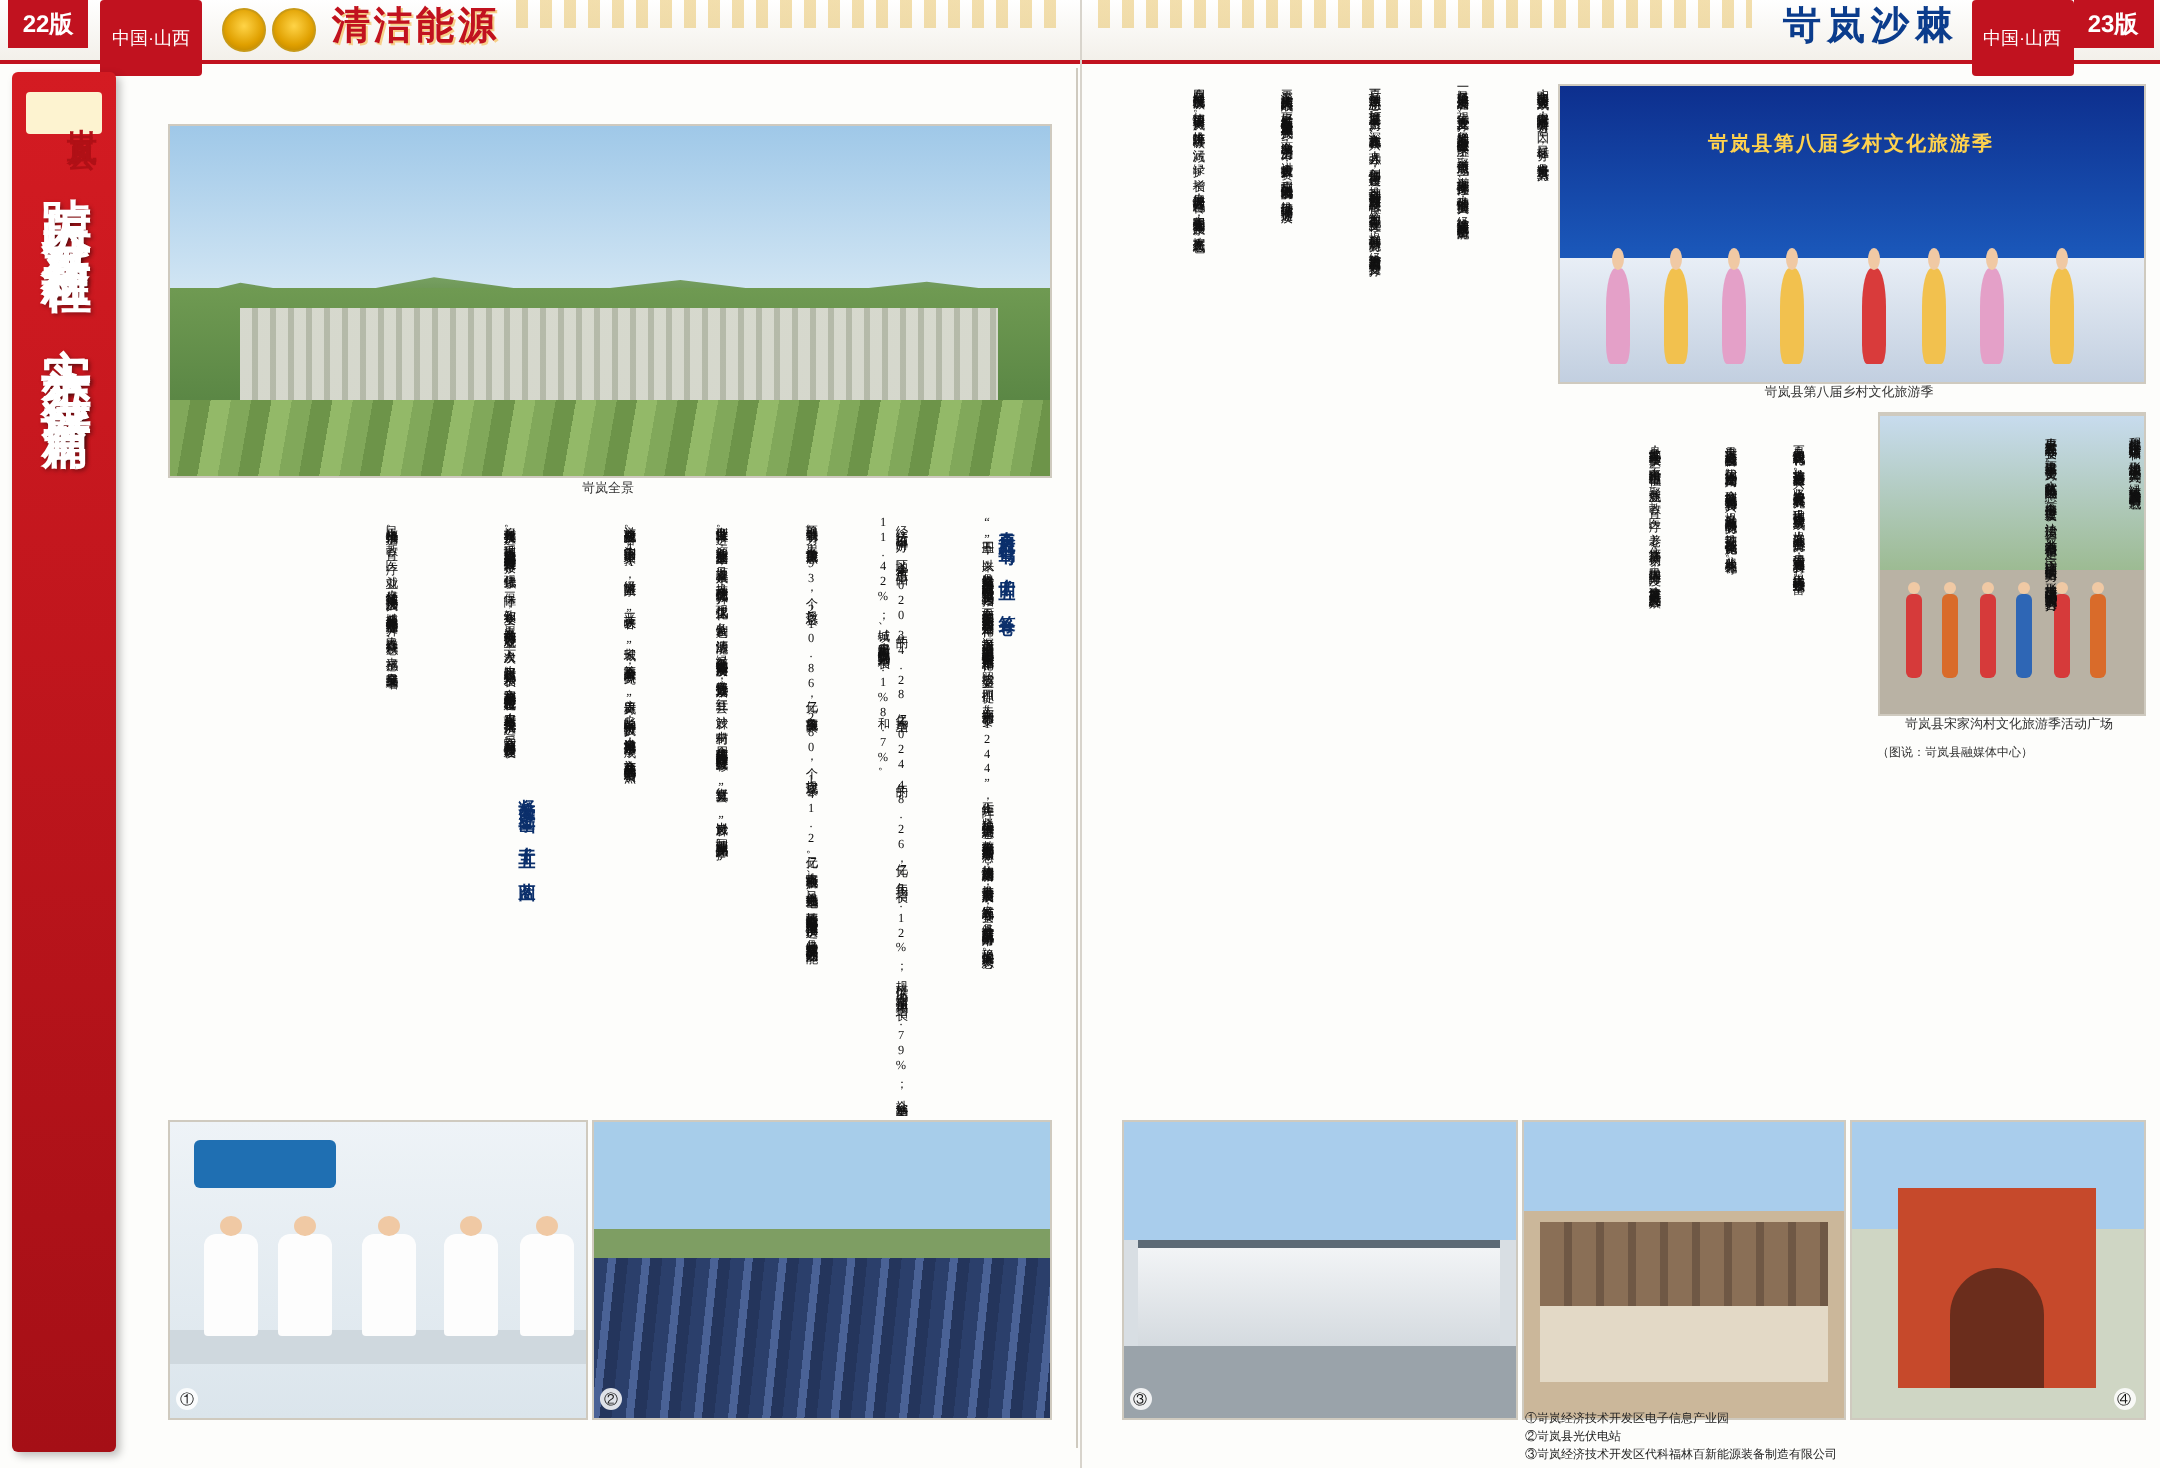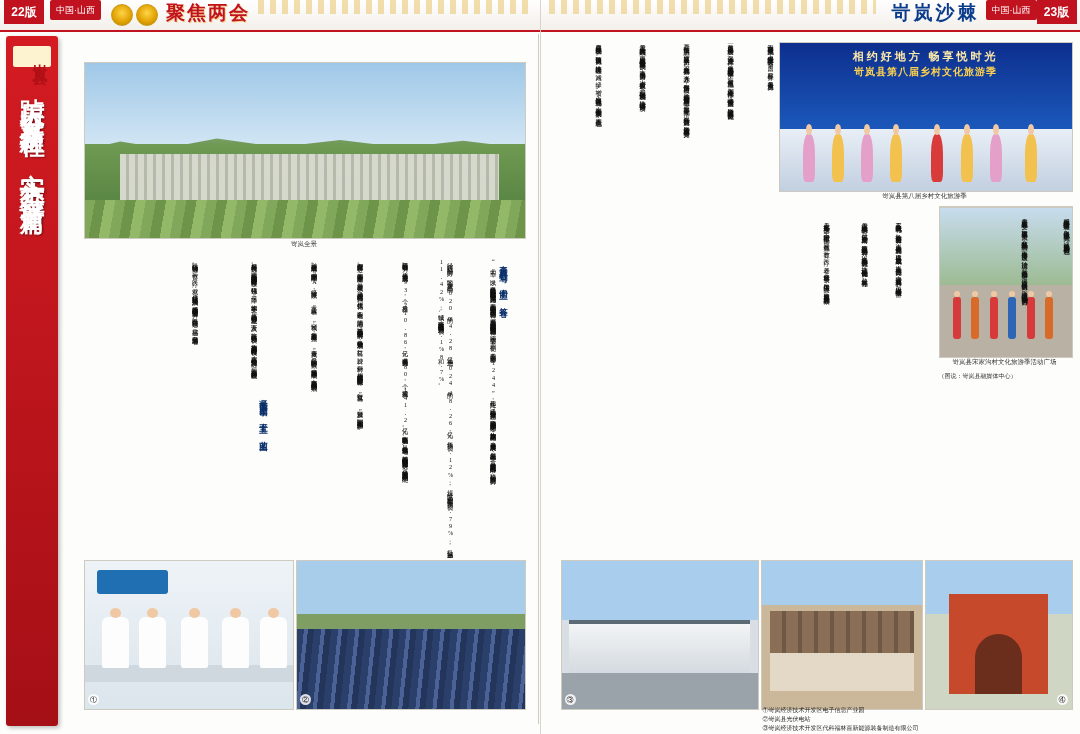--- a/index.html
+++ b/index.html
@@ -30,21 +30,21 @@
   .folio.r{margin-left:auto;margin-right:4px;}
   .mh-emblems{display:flex;align-items:center;gap:3px;margin-left:10px;}
   .emblem{width:20px;height:20px;border-radius:50%;background:radial-gradient(circle at 50% 40%,#ffd447,#e0a000 60%,#b07c00);border:1px solid #c89a18;}
   .mh-title{
     margin-left:8px;font-size:19px;font-weight:bold;color:#c1121f;
     letter-spacing:2px;
     text-shadow:1px 1px 0 #f7d08a;
   }
   .mh-title.blue{color:#0b3c8c;text-shadow:none;letter-spacing:3px;}
   .mh-ribbon{
-    margin-left:6px;height:20px;padding:0 6px;background:#c1121f;color:#fff;
+    margin-left:6px;height:38px;padding:0 6px;background:#c1121f;color:#fff;
     font-size:9px;display:flex;align-items:center;border-radius:2px;
     font-family:"Liberation Sans",sans-serif;
   }
   .mh-deco{flex:1;height:14px;margin:0 8px;background:repeating-linear-gradient(90deg,#e8c46a 0 6px,transparent 6px 12px);opacity:.55;}
 
   
   .red-banner{
     position:absolute;left:6px;top:36px;width:52px;height:690px;
     background:linear-gradient(180deg,#d41b22,#a50f16);
     color:#fff;border-radius:3px;
@@ -164,21 +164,21 @@
 
   <div class="left-page">
 
     <div class="masthead">
       <div class="folio">22版</div>
       <div class="mh-ribbon">中国·山西</div>
       <div class="mh-emblems">
         <span class="emblem"></span>
         <span class="emblem"></span>
       </div>
-      <div class="mh-title">聚焦两会</div>
+      <div class="mh-title">清洁能源</div>
       <div class="mh-deco"></div>
     </div>
 
     <div class="red-banner">
       <div class="rb-top">岢岚县</div>
       <div class="rb-main">踔厉奋发新征程 实干笃行谱新篇</div>
     </div>
 
     <div class="photo sky" id="hero" style="left:84px;top:62px;width:440px;height:175px;">
       <div class="ridge"></div>
@@ -222,21 +222,20 @@
   <div class="right-page">
 
     <div class="masthead">
       <div class="mh-deco"></div>
       <div class="mh-title blue">岢岚沙棘</div>
       <div class="mh-ribbon">中国·山西</div>
       <div class="folio r">23版</div>
     </div>
 
     <div class="photo" id="stage" style="left:238px;top:42px;width:292px;height:148px;">
-      <div class="hdr">相约好地方 畅享悦时光</div>
       <div class="ttl">岢岚县第八届乡村文化旅游季</div>
       <div class="floor"></div>
       <div class="dancer" style="left:8%">
           <i style="background:#e4a0c8"></i>
           <b></b>
         </div>
       <div class="dancer" style="left:18%">
           <i style="background:#f2c14e"></i>
           <b></b>
         </div>

